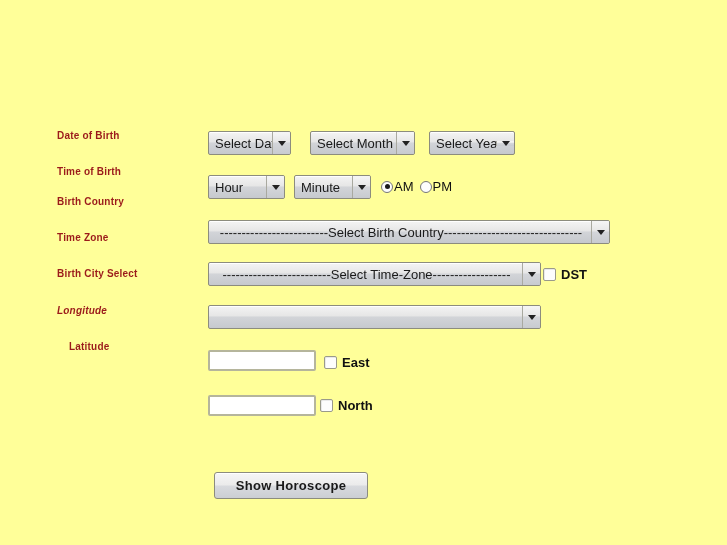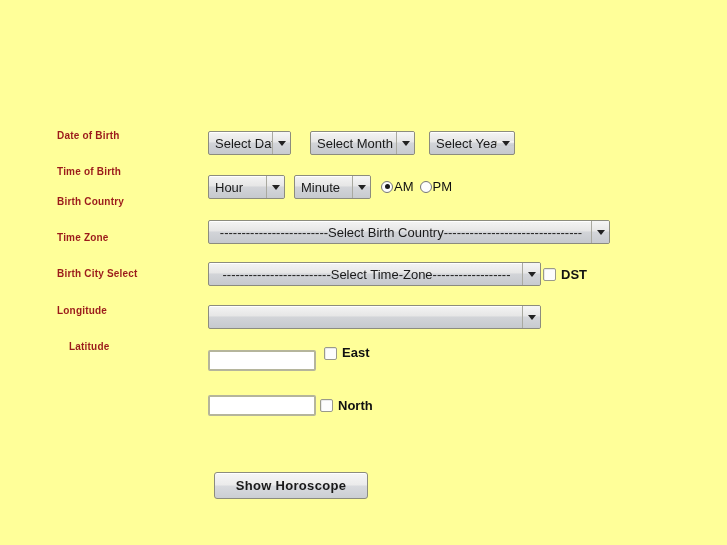--- a/index.html
+++ b/index.html
@@ -165,21 +165,21 @@
   <div class="field-label" style="top:130px;">Date of Birth</div>
 
   <div class="field-label" style="top:166px;">Time of Birth</div>
 
   <div class="field-label" style="top:196px;">Birth Country</div>
 
   <div class="field-label" style="top:232px;">Time Zone</div>
 
   <div class="field-label" style="top:268px;">Birth City Select</div>
 
-  <div class="field-label" style="top:305px;">Longitude</div>
+  <div class="field-label" style="top:305px;font-style:italic;">Longitude</div>
 
   <div class="field-label" style="top:341px;padding-left:12px;">Latitude</div>
 
   <div class="sel" style="left:208px; top:131px; width:83px;">
     <span class="sel-text">Select Dat</span>
     <span class="sel-arrow"></span>
   </div>
 
   <div class="sel" style="left:310px; top:131px; width:105px;">
     <span class="sel-text">Select Month</span>
@@ -227,21 +227,21 @@
     <span class="cbx-label">DST</span>
   </div>
 
   <div class="sel" style="left:208px; top:305px; width:333px;">
     <span class="sel-text center"></span>
     <span class="sel-arrow"></span>
   </div>
 
   <input class="txt" type="text" style="left: 208px; top: 350px; width: 108px;" placeholder="">
 
-  <div class="cbx-wrap" style="left:324px; top:345px;align-items:flex-end;">
+  <div class="cbx-wrap" style="left:324px; top:355px;">
     <span class="cbx"></span>
     <span class="cbx-label">East</span>
   </div>
 
   <input class="txt" type="text" style="left: 208px; top: 395px; width: 108px;" placeholder="">
 
   <div class="cbx-wrap" style="left:320px; top:398px;">
     <span class="cbx"></span>
     <span class="cbx-label">North</span>
   </div>

